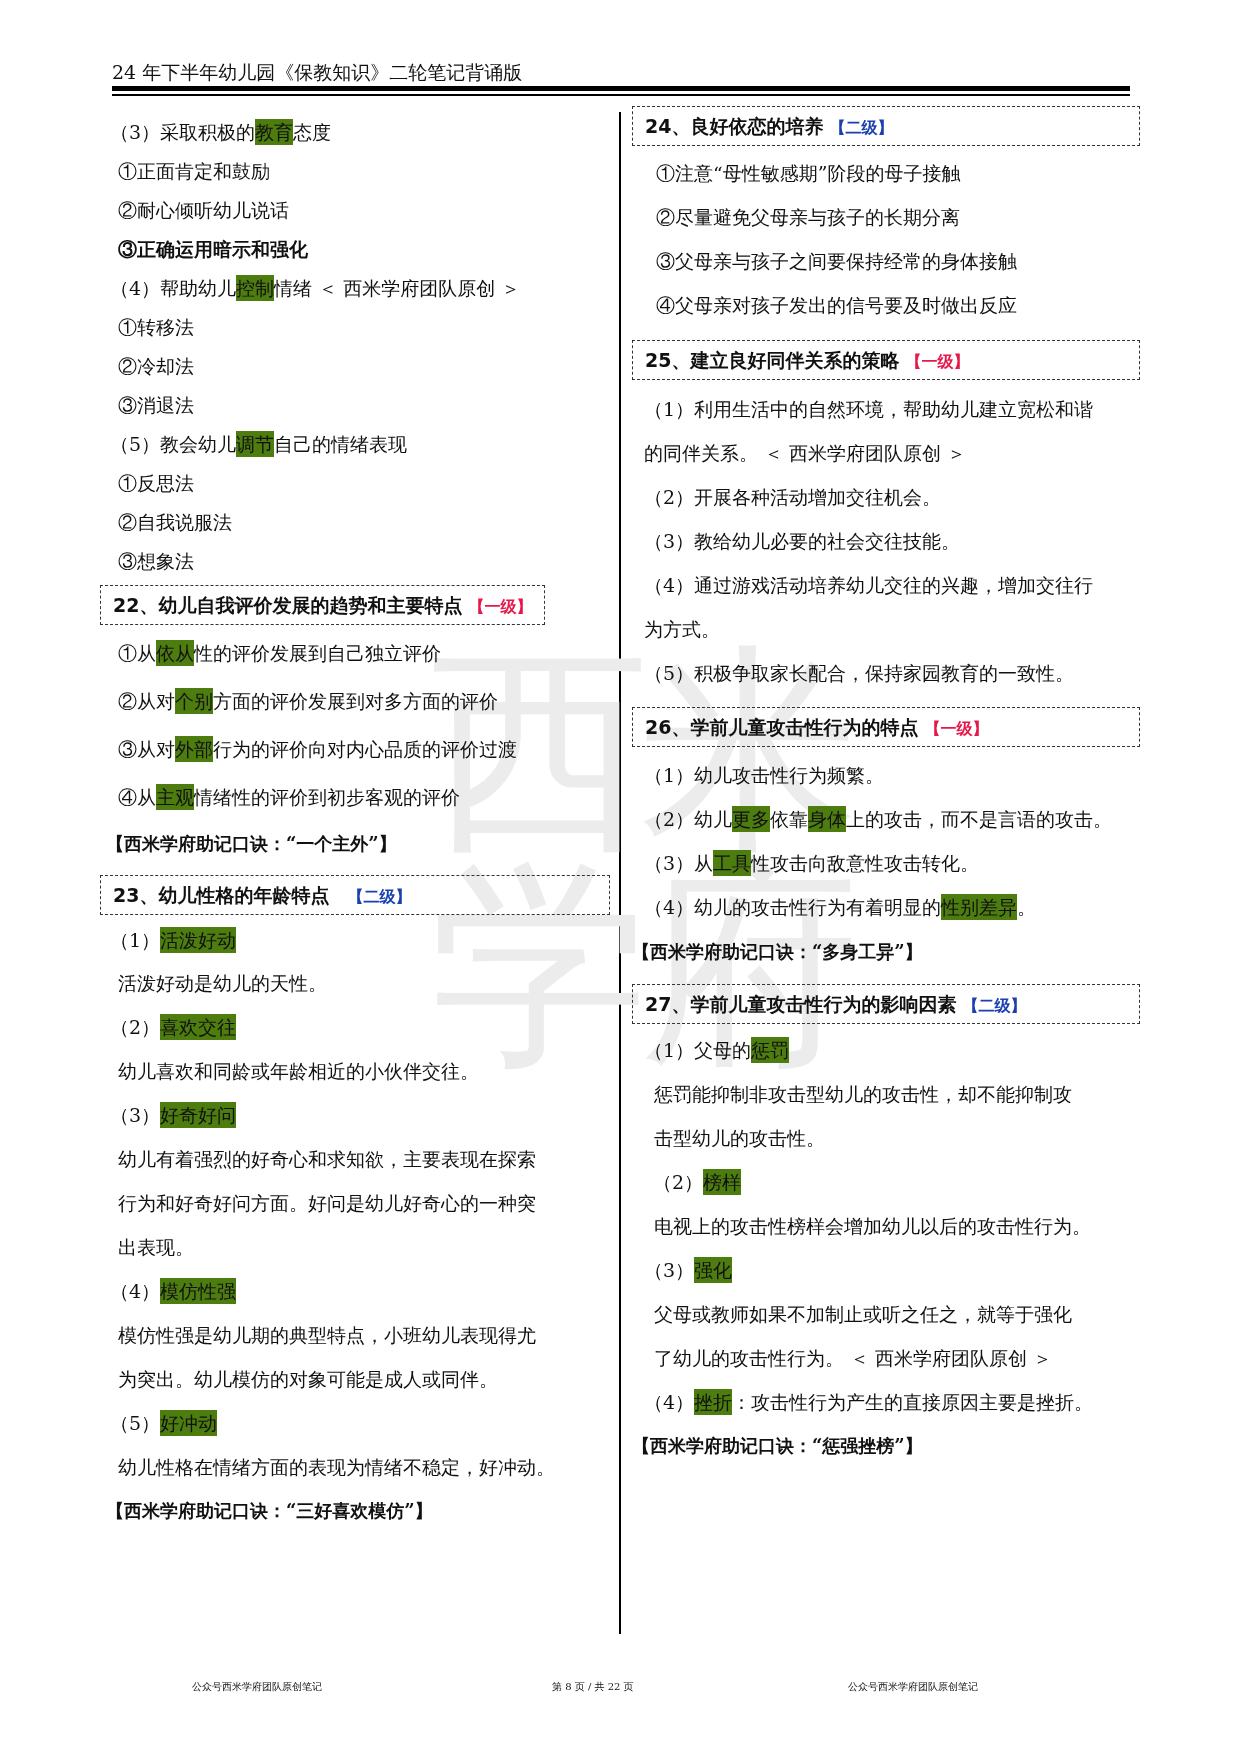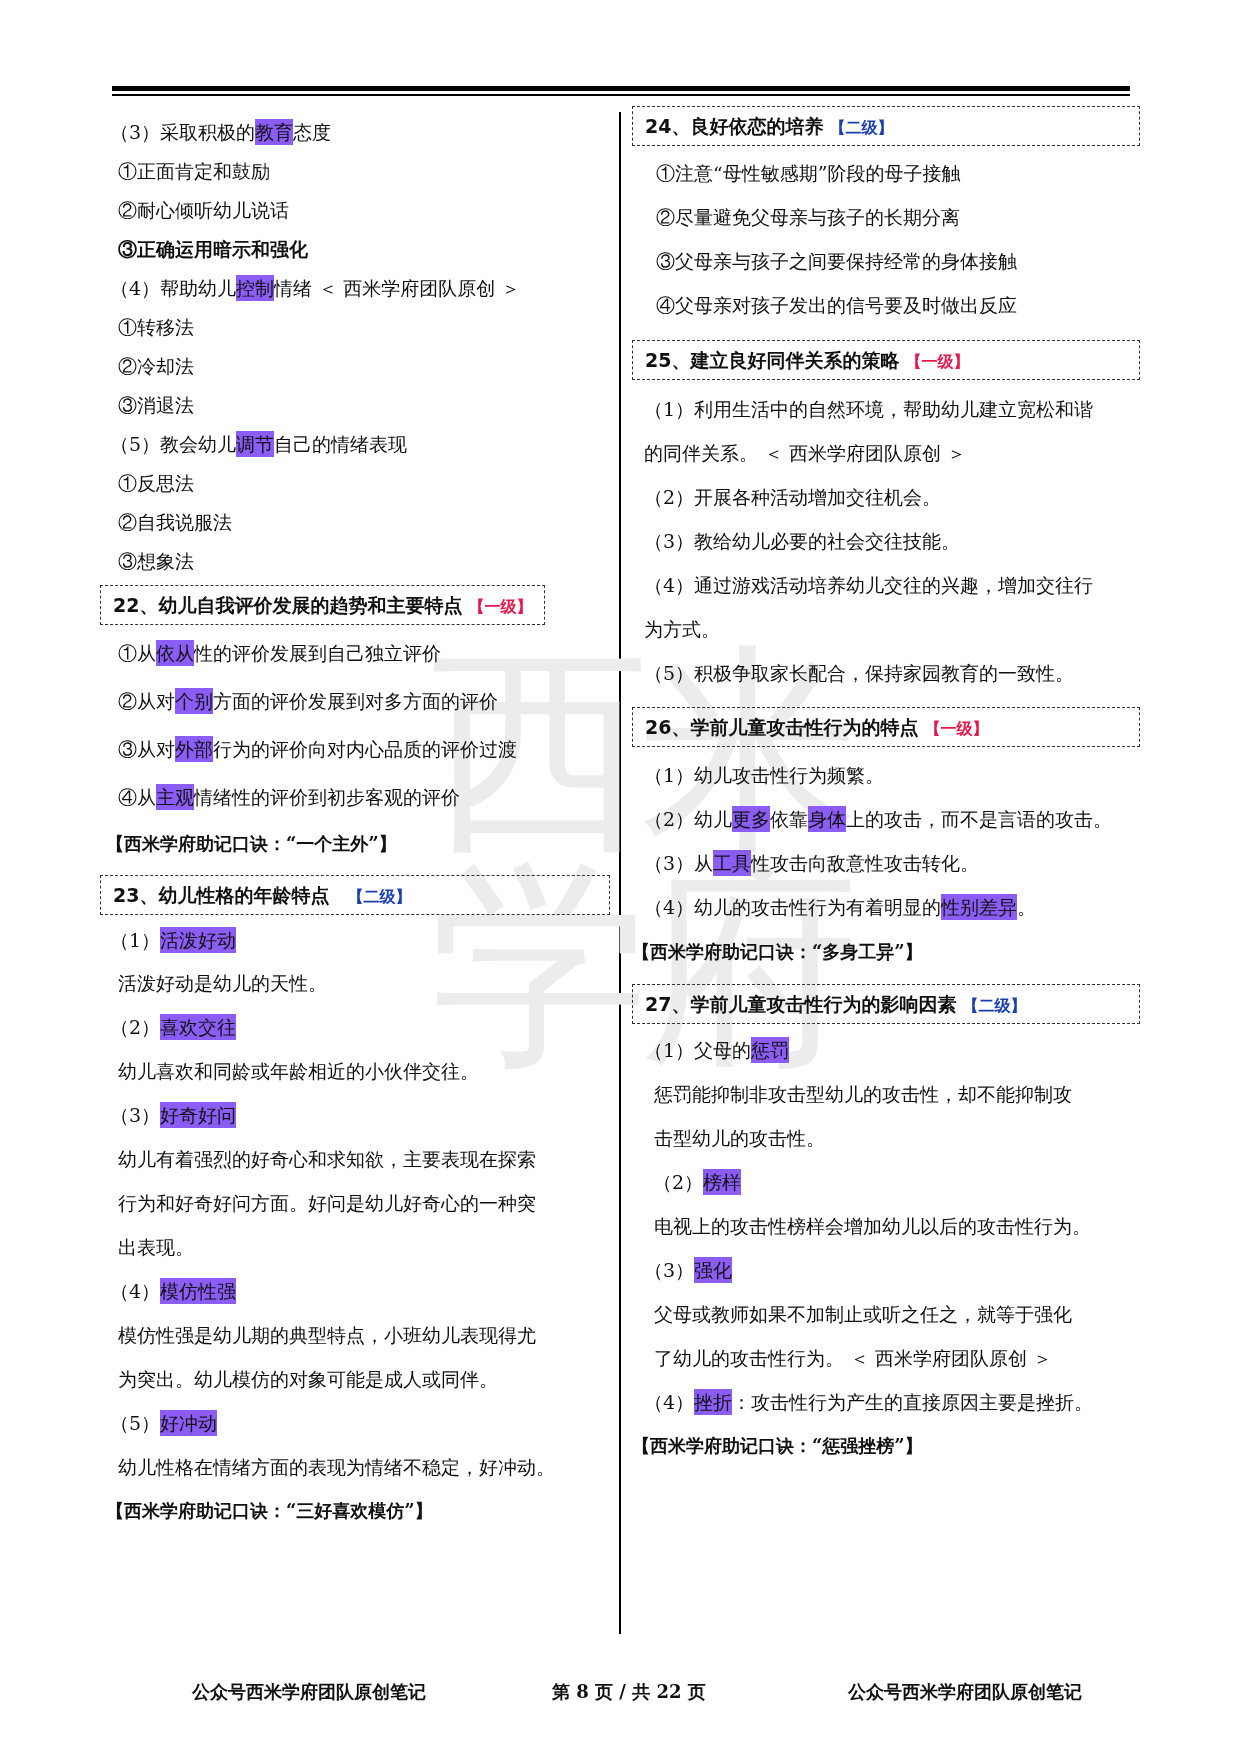--- a/index.html
+++ b/index.html
@@ -13,37 +13,38 @@
   .col-divider { position: absolute; left: 619px; top: 112px; width: 2px; height: 1522px; background: #000; }
 
   .watermark { position: absolute; left: 430px; top: 640px; width: 430px; height: 440px; pointer-events: none; }
   .wm-char { position: absolute; font-family: "DejaVu Sans", sans-serif; font-size: 220px; color: #ececec; line-height: 1; }
 
   .col { position: absolute; top: 110px; font-size: 19px; }
   .col-left { left: 100px; width: 510px; }
   .col-right { left: 632px; width: 508px; }
 
   .line { position: absolute; white-space: nowrap; left: 0; }
-  .hl { background: #8b5cf6; padding: 2px 0; }
+  .hl { background: #4d7c0f; padding: 2px 0; }
   .sec-box { position: absolute; left: 0; border: 1px dashed #333; height: 40px; box-sizing: border-box; }
   .sec-title { position: absolute; left: 12px; top: 7px; font-family: "DejaVu Sans", sans-serif; font-weight: bold; font-size: 19px; white-space: nowrap; }
   .badge { font-weight: bold; font-size: 16px; margin-left: 6px; }
   .badge-red { color: #e8174a; }
   .badge-blue { color: #1a3fb0; }
   .mnemonic { position: absolute; left: 6px; white-space: nowrap; font-weight: bold; font-size: 18px; }
 
-  .footer { position: absolute; top: 1680px; font-size: 18px; font-weight: bold; }
+  .footer { position: absolute; top: 1680px; font-size: 10px; }
   .footer-left { left: 192px; }
   .footer-center { left: 552px; }
   .footer-right { left: 848px; }
 </style>
 </head>
 <body>
 
 <div class="header">
+  <span class="header-left">24 年下半年幼儿园《保教知识》二轮笔记背诵版</span>
 </div>
 <div class="rule-thick"></div>
 <div class="rule-thin"></div>
 <div class="col-divider"></div>
 
 <div class="watermark">
   <span class="wm-char" style="left:0;top:0;">西</span>
   <span class="wm-char" style="left:210px;top:0;">米</span>
   <span class="wm-char" style="left:0;top:215px;">学</span>
   <span class="wm-char" style="left:210px;top:215px;">府</span>

